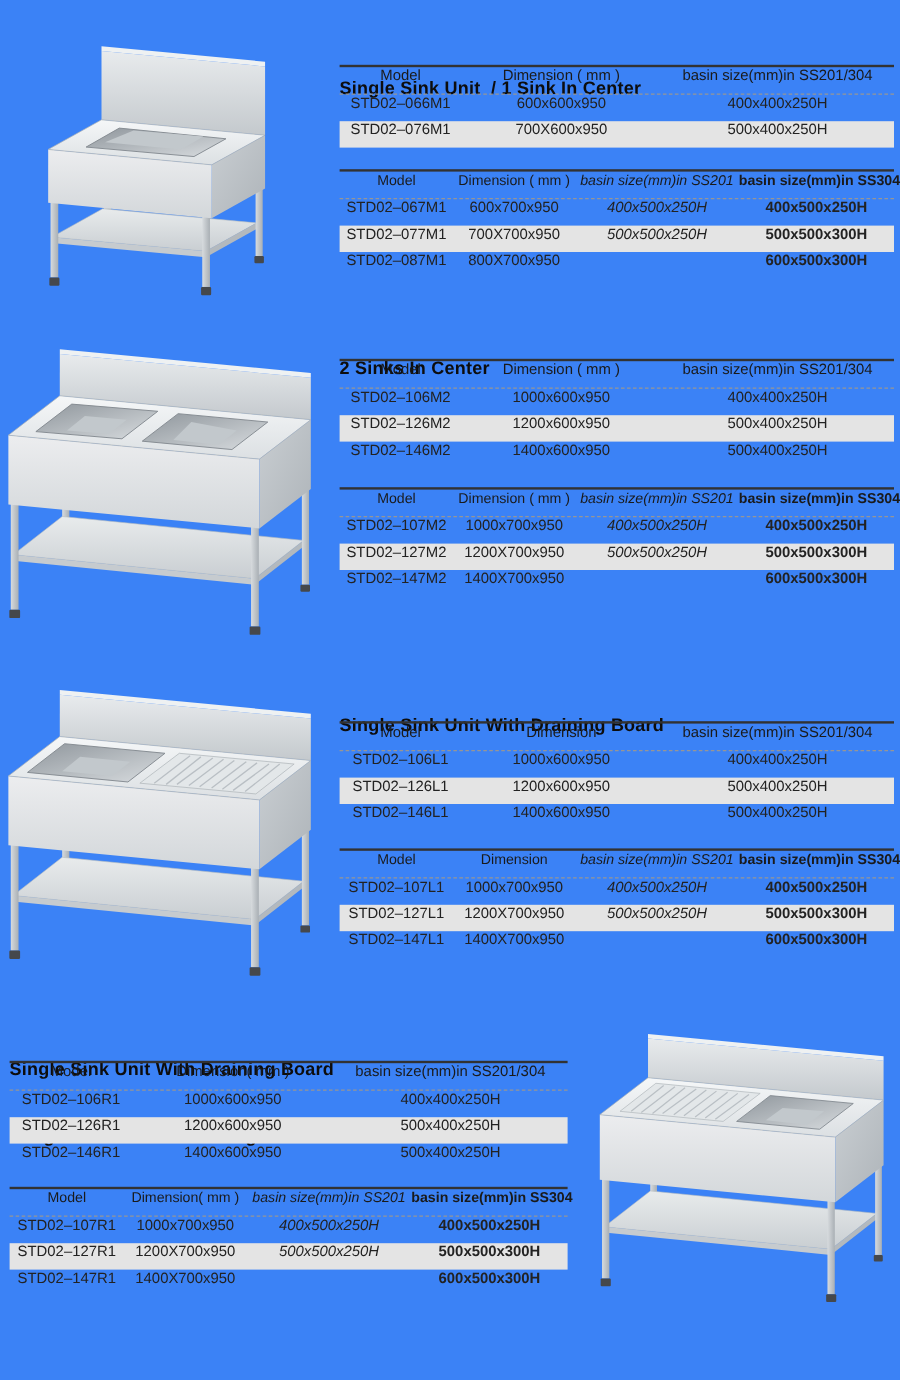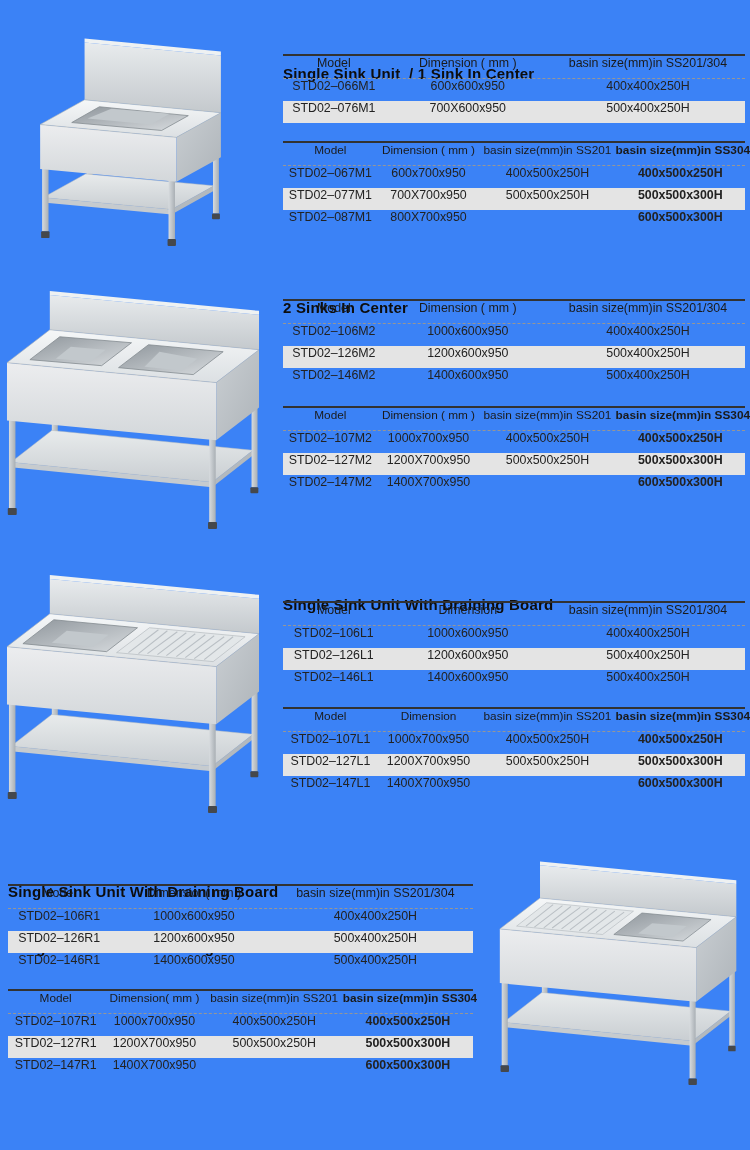--- a/index.html
+++ b/index.html
@@ -16,21 +16,21 @@
   .trow{display:flex;height:22px;align-items:flex-start;}
   .trow.thead{height:22px;border-bottom:1.5px dashed #969696;}
   .trow:nth-child(3){background:#e4e4e4;}
   .tcell{text-align:center;font-size:12.4px;color:#222;white-space:nowrap;overflow:visible;}
   .thead .tcell{font-size:12.4px;color:#1a1a1a;}
   .t3 .tcell:nth-child(1){width:22%;}
   .t3 .tcell:nth-child(2){width:36%;}
   .t3 .tcell:nth-child(3){width:42%;}
   .t4 .tcell:nth-child(1){width:20.5%;}
   .t4 .tcell:nth-child(2){width:22%;}
-  .t4 .tcell:nth-child(3){width:29.5%;}
+  .t4 .tcell:nth-child(3){width:29.5%;font-style:italic;}
   .t4 .tcell:nth-child(4){width:28%;font-weight:bold;}
   .t4 .thead .tcell{font-size:11.8px;}
   svg{display:block;}
 </style>
 </head>
 <body>
 
 <div id="page">
 
   <svg width="0" height="0" class="abs" aria-hidden="true">

